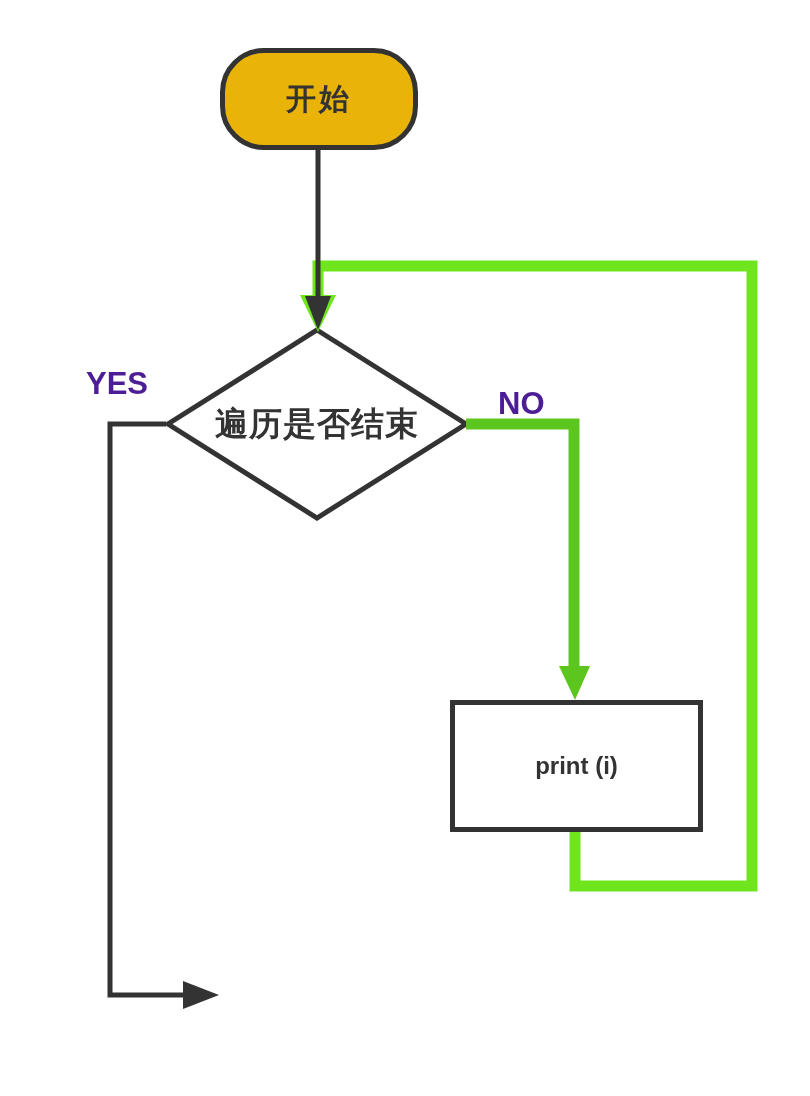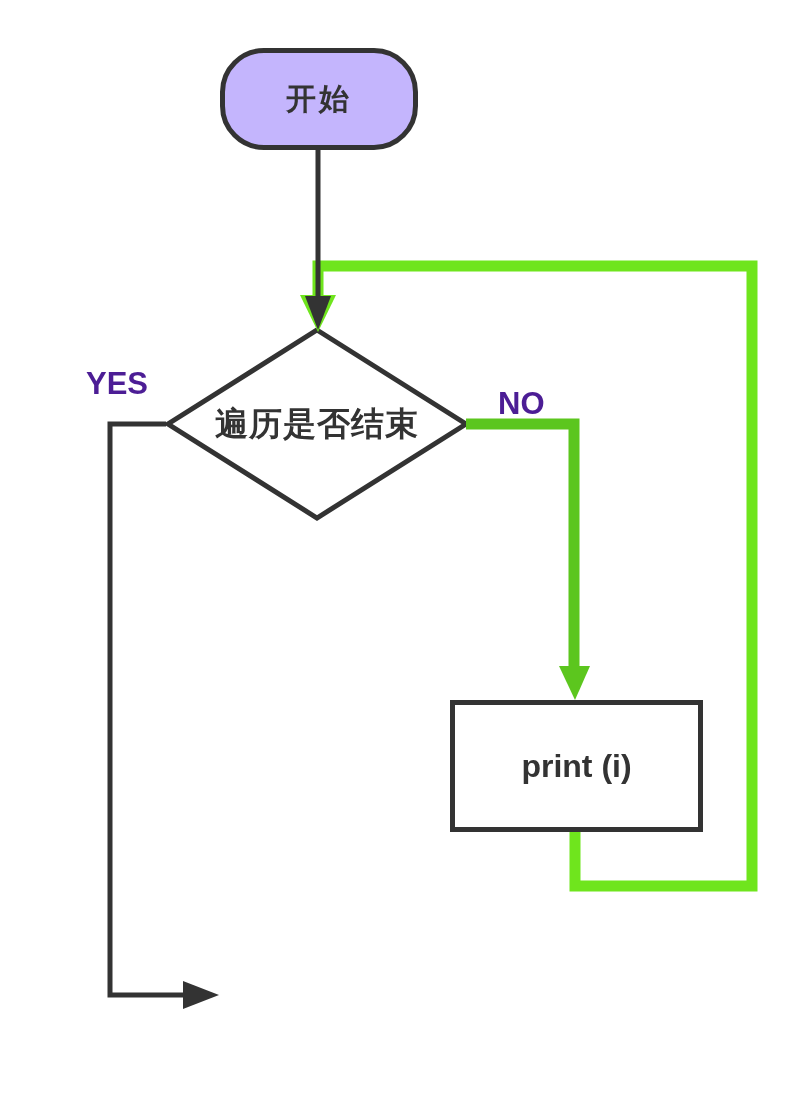--- a/index.html
+++ b/index.html
@@ -9,34 +9,34 @@
     background:#ffffff;
     font-family:"Liberation Sans","DejaVu Sans",sans-serif;
     overflow:hidden;
   }
   .wires{position:absolute;left:0;top:0;width:810px;height:1096px;}
   .node{
     position:absolute;
     display:flex;align-items:center;justify-content:center;
     box-sizing:border-box;
     border:5px solid #333333;
-    background:#c4b5fd;
+    background:#eab308;
     color:#333333;
     font-weight:bold;
   }
   .terminal{
     left:220px;width:198px;height:102px;
     border-radius:44px;
     font-size:30px;letter-spacing:3px;
   }
   .terminal.start{top:48px;}
   .terminal.end{top:945px;}
   .process{
     left:450px;top:700px;width:253px;height:132px;
-    font-size:32px;
+    font-size:24px;
     border:none;background:transparent; 
     box-shadow:0 0 0 5px #333333 inset;
   }
   .decision-label{
     position:absolute;left:168px;top:330px;width:298px;height:188px;
     display:flex;align-items:center;justify-content:center;
     color:#333333;font-weight:bold;font-size:33px;letter-spacing:1px;
     pointer-events:none;
   }
   .branch-label{

